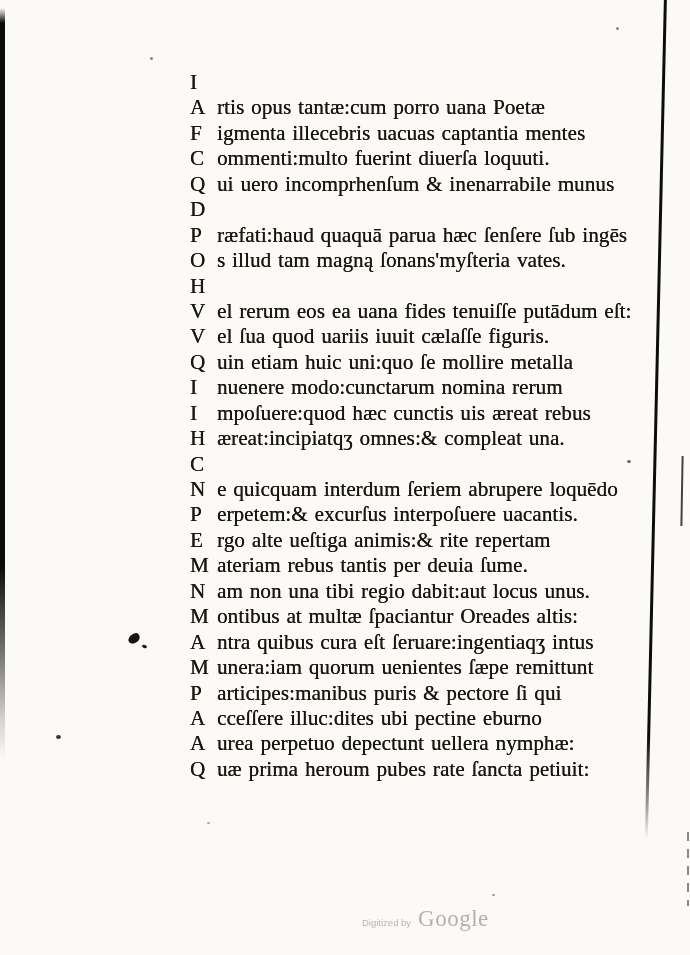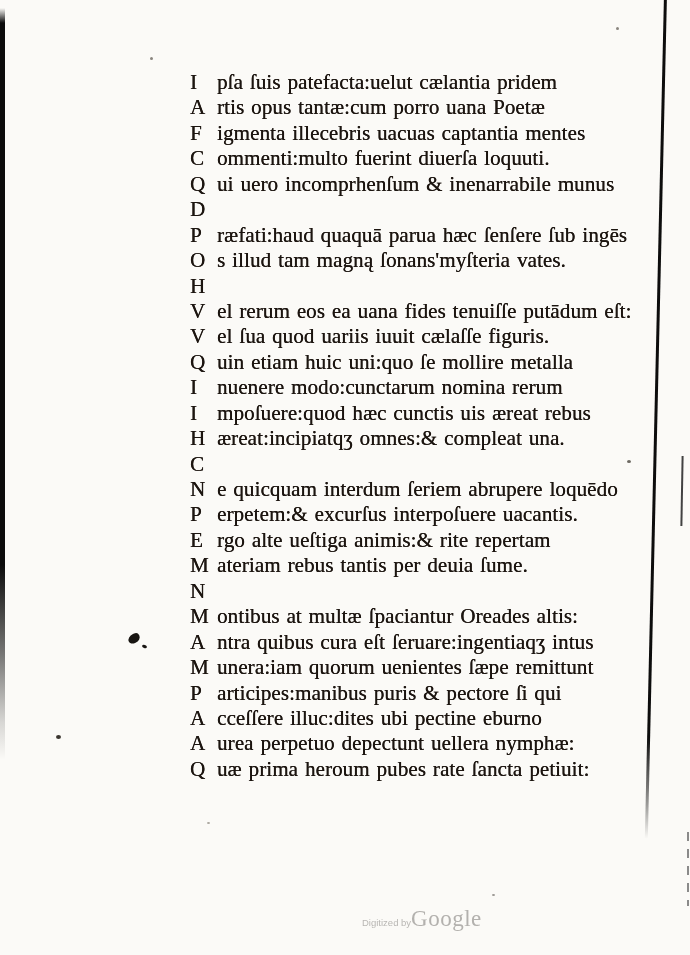--- a/index.html
+++ b/index.html
@@ -98,21 +98,21 @@
     word-spacing: 1.5px;
   }
 
   
   .watermark {
     position: absolute;
     left: 362px;
     top: 906px;
     display: flex;
     align-items: baseline;
-    gap: 0;
+    gap: 7px;
     user-select: none;
   }
   .wm-prefix {
     font-family: "Liberation Sans", "DejaVu Sans", sans-serif;
     font-size: 9.5px;
     color: #b8b6b3;
   }
   .wm-logo {
     font-family: "Liberation Serif", "DejaVu Serif", serif;
     font-size: 23px;
@@ -137,21 +137,20 @@
   <div class="speck spk-3"></div>
   <div class="speck spk-4"></div>
   <div class="speck spk-5"></div>
   <div class="speck spk-6"></div>
   <div class="speck spk-7"></div>
 
   <div class="poem" id="poem">
 
   <div class="line">
         <span class="cap">I</span>
-        <span class="body">pſa ſuis patefacta:uelut cælantia pridem</span>
       </div>
       <div class="line">
         <span class="cap">A</span>
         <span class="body">rtis opus tantæ:cum porro uana Poetæ</span>
       </div>
       <div class="line">
         <span class="cap">F</span>
         <span class="body">igmenta illecebris uacuas captantia mentes</span>
       </div>
       <div class="line">
@@ -214,20 +213,21 @@
       <div class="line">
         <span class="cap">E</span>
         <span class="body">rgo alte ueſtiga animis:&amp; rite repertam</span>
       </div>
       <div class="line">
         <span class="cap">M</span>
         <span class="body">ateriam rebus tantis per deuia ſume.</span>
       </div>
       <div class="line">
         <span class="cap">N</span>
+        <span class="body">am non una tibi regio dabit:aut locus unus.</span>
       </div>
       <div class="line">
         <span class="cap">M</span>
         <span class="body">ontibus at multæ ſpaciantur Oreades altis:</span>
       </div>
       <div class="line">
         <span class="cap">A</span>
         <span class="body">ntra quibus cura eſt ſeruare:ingentiaqʒ intus</span>
       </div>
       <div class="line">

